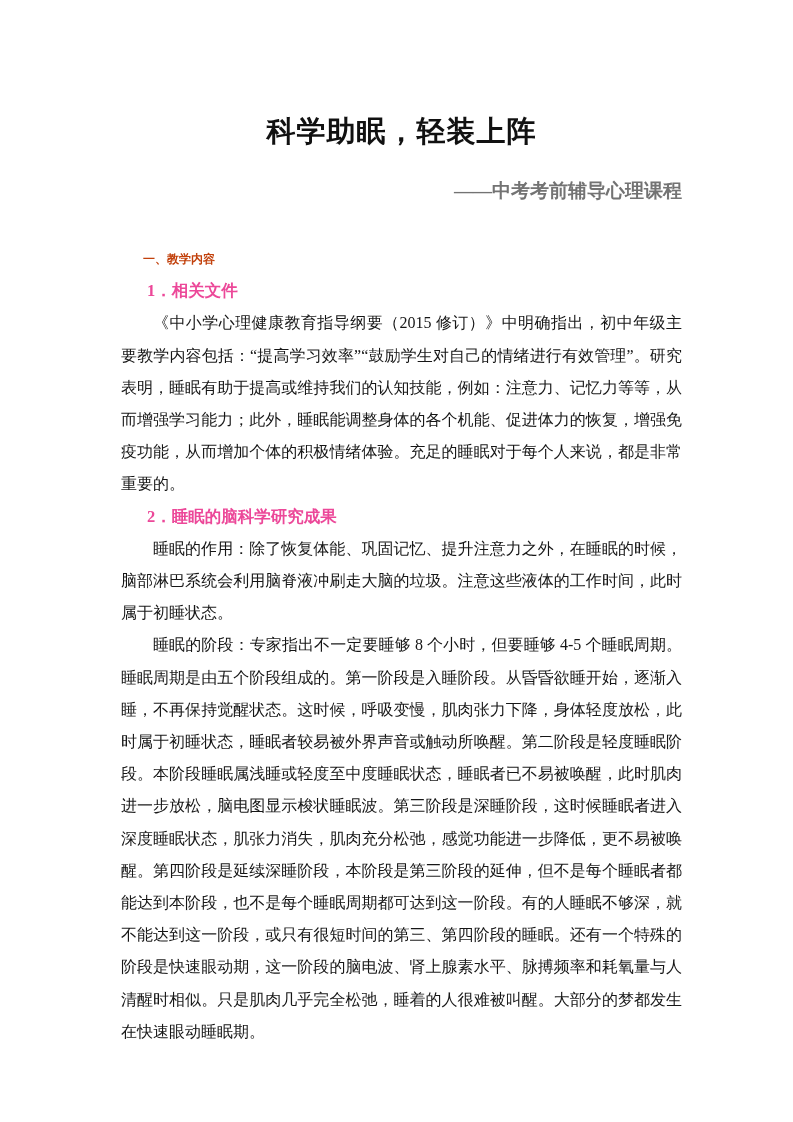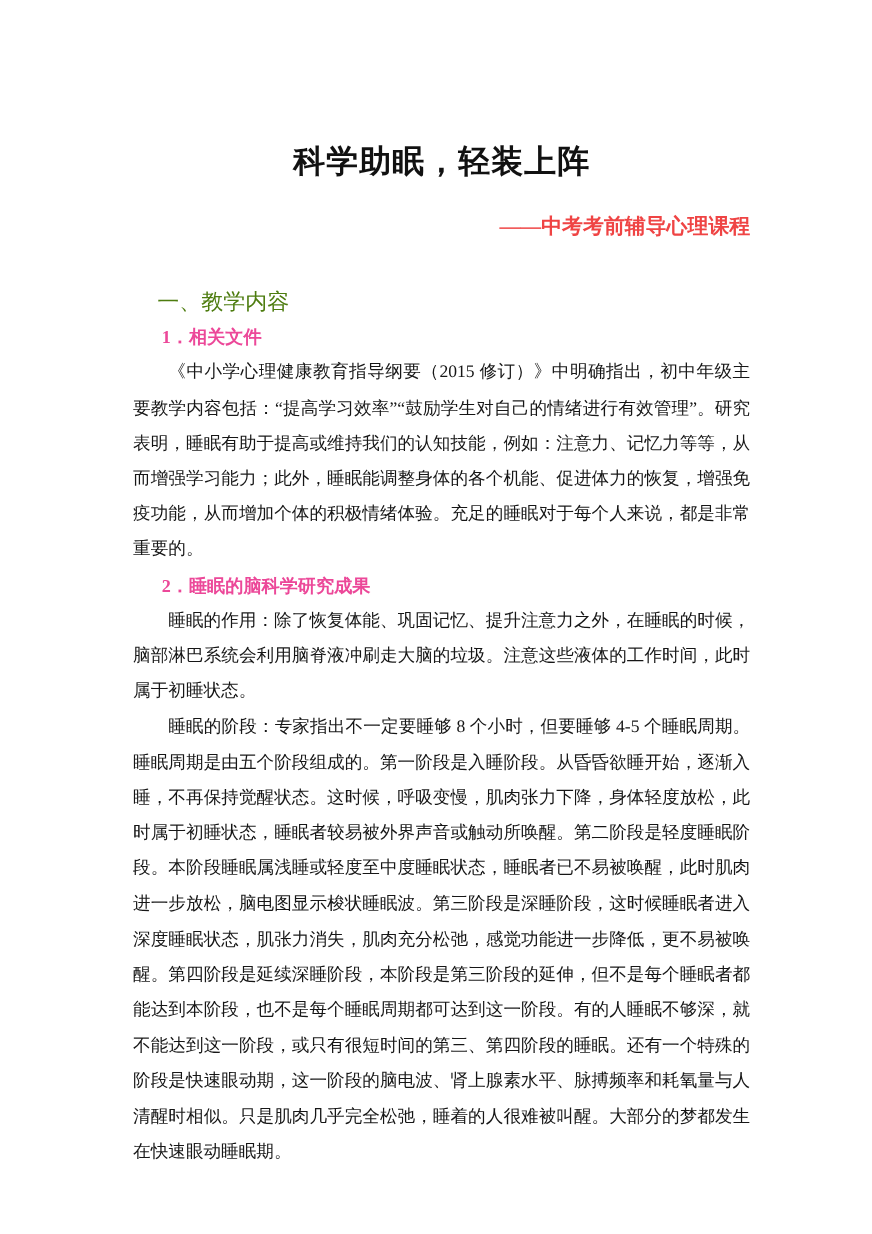--- a/index.html
+++ b/index.html
@@ -15,50 +15,50 @@
     color: #161616;
   }
   .page {
     box-sizing: border-box;
     width: 793px;
     height: 1122px;
     padding: 109px 111px 0 121px; 
     background: #ffffff;
   }
   .doc-title {
-    margin: 16px;
+    margin: 0;
     font-size: 29px;
     font-weight: 700;
     line-height: 44px;
     text-align: center;
     letter-spacing: 1px;
     color: #111111;
     white-space: nowrap;
   }
   .doc-subtitle {
     margin: 23px 0 0 0;
     font-size: 19px;
     font-weight: 700;
     line-height: 30px;
     text-align: right;
-    color: #ef4444;
+    color: #737373;
     white-space: nowrap;
   }
   .content {
     margin-top: 37px;
     font-size: 16px;
     line-height: 32.2px;
     text-align: justify;
     text-justify: inter-ideograph;
   }
   .h-section {
-    font-size: 20px;
-    font-weight: 400;
+    font-size: 12px;
+    font-weight: 700;
     text-indent: 22px;
-    color: #4d7c0f;
+    color: #c2410c;
   }
   .h-sub {
     font-size: 16.5px;
     font-weight: 700;
     text-indent: 26px;
     color: #ec4899;
   }
   .content p {
     margin: 0;
     text-indent: 2em;

